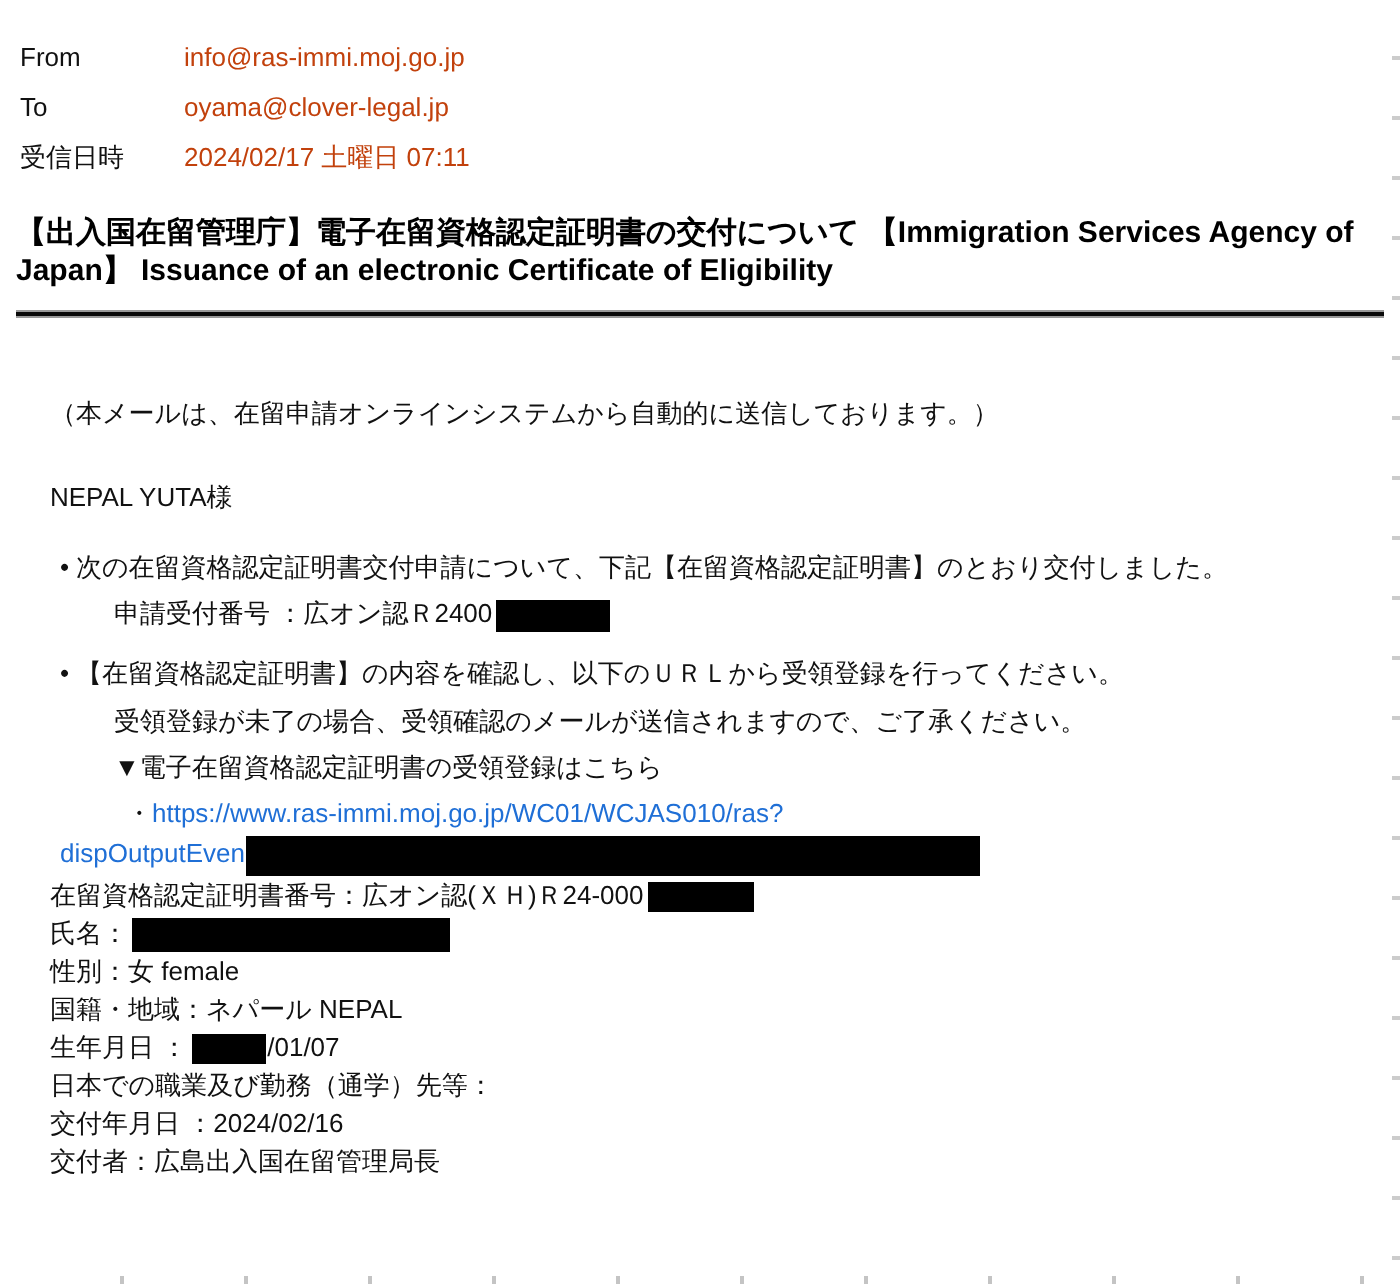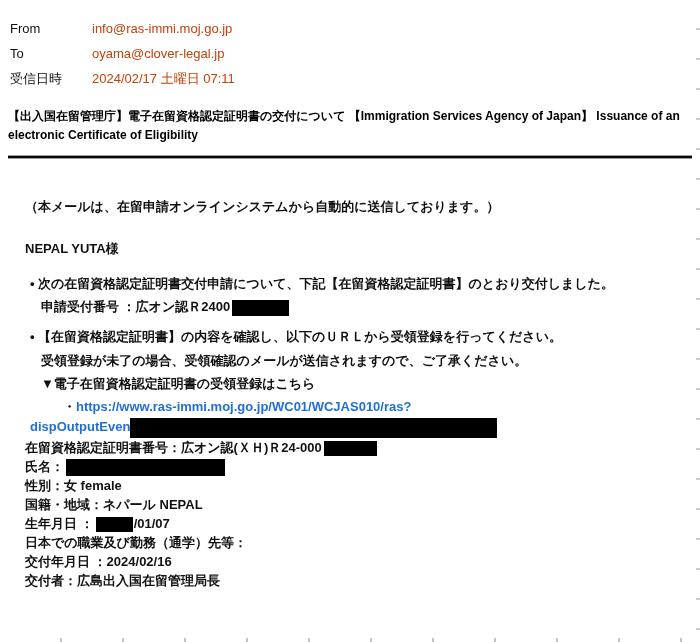--- a/index.html
+++ b/index.html
@@ -7,29 +7,29 @@
     width:700px;height:642px;background:#ffffff;overflow:hidden;position:relative;
     font-family:"Liberation Sans","DejaVu Sans",sans-serif;color:#111;
     -webkit-font-smoothing:antialiased;
   }
   
   .mail-header{padding:16px 0 0 10px;}
   .hrow{display:flex;line-height:25px;font-size:13px;}
   .hrow .hlabel{width:82px;flex:0 0 82px;color:#111;}
   .hrow .hvalue{color:#c2410c;}
   
-  .subject{margin:16px 8px 0 8px;font-size:12px;font-weight:bold;line-height:19px;color:#000;}
+  .subject{margin:16px 8px 0 8px;font-size:15px;font-weight:bold;line-height:19px;color:#000;}
   
   .rule{margin:10px 8px 0 8px;height:2px;background:#0a0a0a;border-top:1px solid #9a9a9a;border-bottom:1px solid #9a9a9a;}
   
   .content{padding-left:25px;padding-right:10px;font-size:13px;color:#111;}
-  .line{line-height:19px;white-space:nowrap;font-weight:bold;}
+  .line{line-height:19px;white-space:nowrap;}
   .mt38{margin-top:38px}.mt23{margin-top:23px}.mt16{margin-top:16px}.mt11{margin-top:11px}
   .mt5{margin-top:5px}.mt4{margin-top:4px}.mt1{margin-top:1px}
-  .ind5{margin-left:5px}.ind20{margin-left:16px}.ind38{margin-left:38px}
+  .ind5{margin-left:5px}.ind20{margin-left:32px}.ind38{margin-left:38px}
   .bullet{display:inline-block;width:8px;}
   a.link, .linktext{color:var(--link,#1f6fd6);text-decoration:none;cursor:pointer;margin-top:26px;}
   
   .redact{display:inline-block;background:var(--redact,#000);vertical-align:middle;margin-left:2px;}
   .r1{width:57px;height:16px;}
   .r2{width:367px;height:20px;margin-left:0;}
   .r3{width:53px;height:15px;}
   .r4{width:159px;height:17px;}
   .r5{width:37px;height:15px;margin-right:1px;}
   

